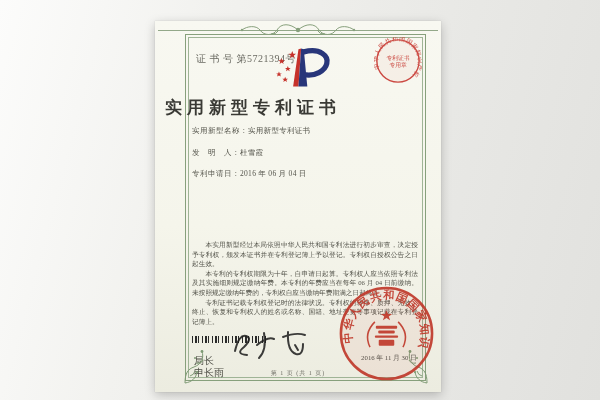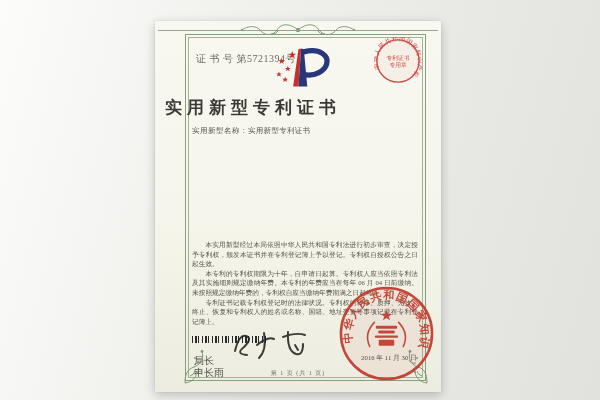--- a/index.html
+++ b/index.html
@@ -87,20 +87,26 @@
       <text x="50" y="48" text-anchor="middle" font-size="12" fill="#c6322b">专利证书</text>
       <text x="50" y="62" text-anchor="middle" font-size="12" fill="#c6322b">专用章</text>
     </svg>
 
     <div class="title">实用新型专利证书</div>
 
     <div class="fields">
       <div class="field">
         <span class="lbl">实用新型名称：</span><span>实用新型专利证书</span>
       </div>
+      <div class="field">
+        <span class="lbl">发　明　人：</span><span>杜雪霞</span>
+      </div>
+      <div class="field">
+        <span class="lbl">专利申请日：</span><span>2016 年 06 月 04 日</span>
+      </div>
     </div>
 
     <div class="body-text">
       <p>本实用新型经过本局依照中华人民共和国专利法进行初步审查，决定授予专利权，颁发本证书并在专利登记簿上予以登记。专利权自授权公告之日起生效。</p>
       <p>本专利的专利权期限为十年，自申请日起算。专利权人应当依照专利法及其实施细则规定缴纳年费。本专利的年费应当在每年 06 月 04 日前缴纳。未按照规定缴纳年费的，专利权自应当缴纳年费期满之日起终止。</p>
       <p>专利证书记载专利权登记时的法律状况。专利权的转移、质押、无效、终止、恢复和专利权人的姓名或名称、国籍、地址变更等事项记载在专利登记簿上。</p>
     </div>
 
     <div class="barcode"></div>
 

